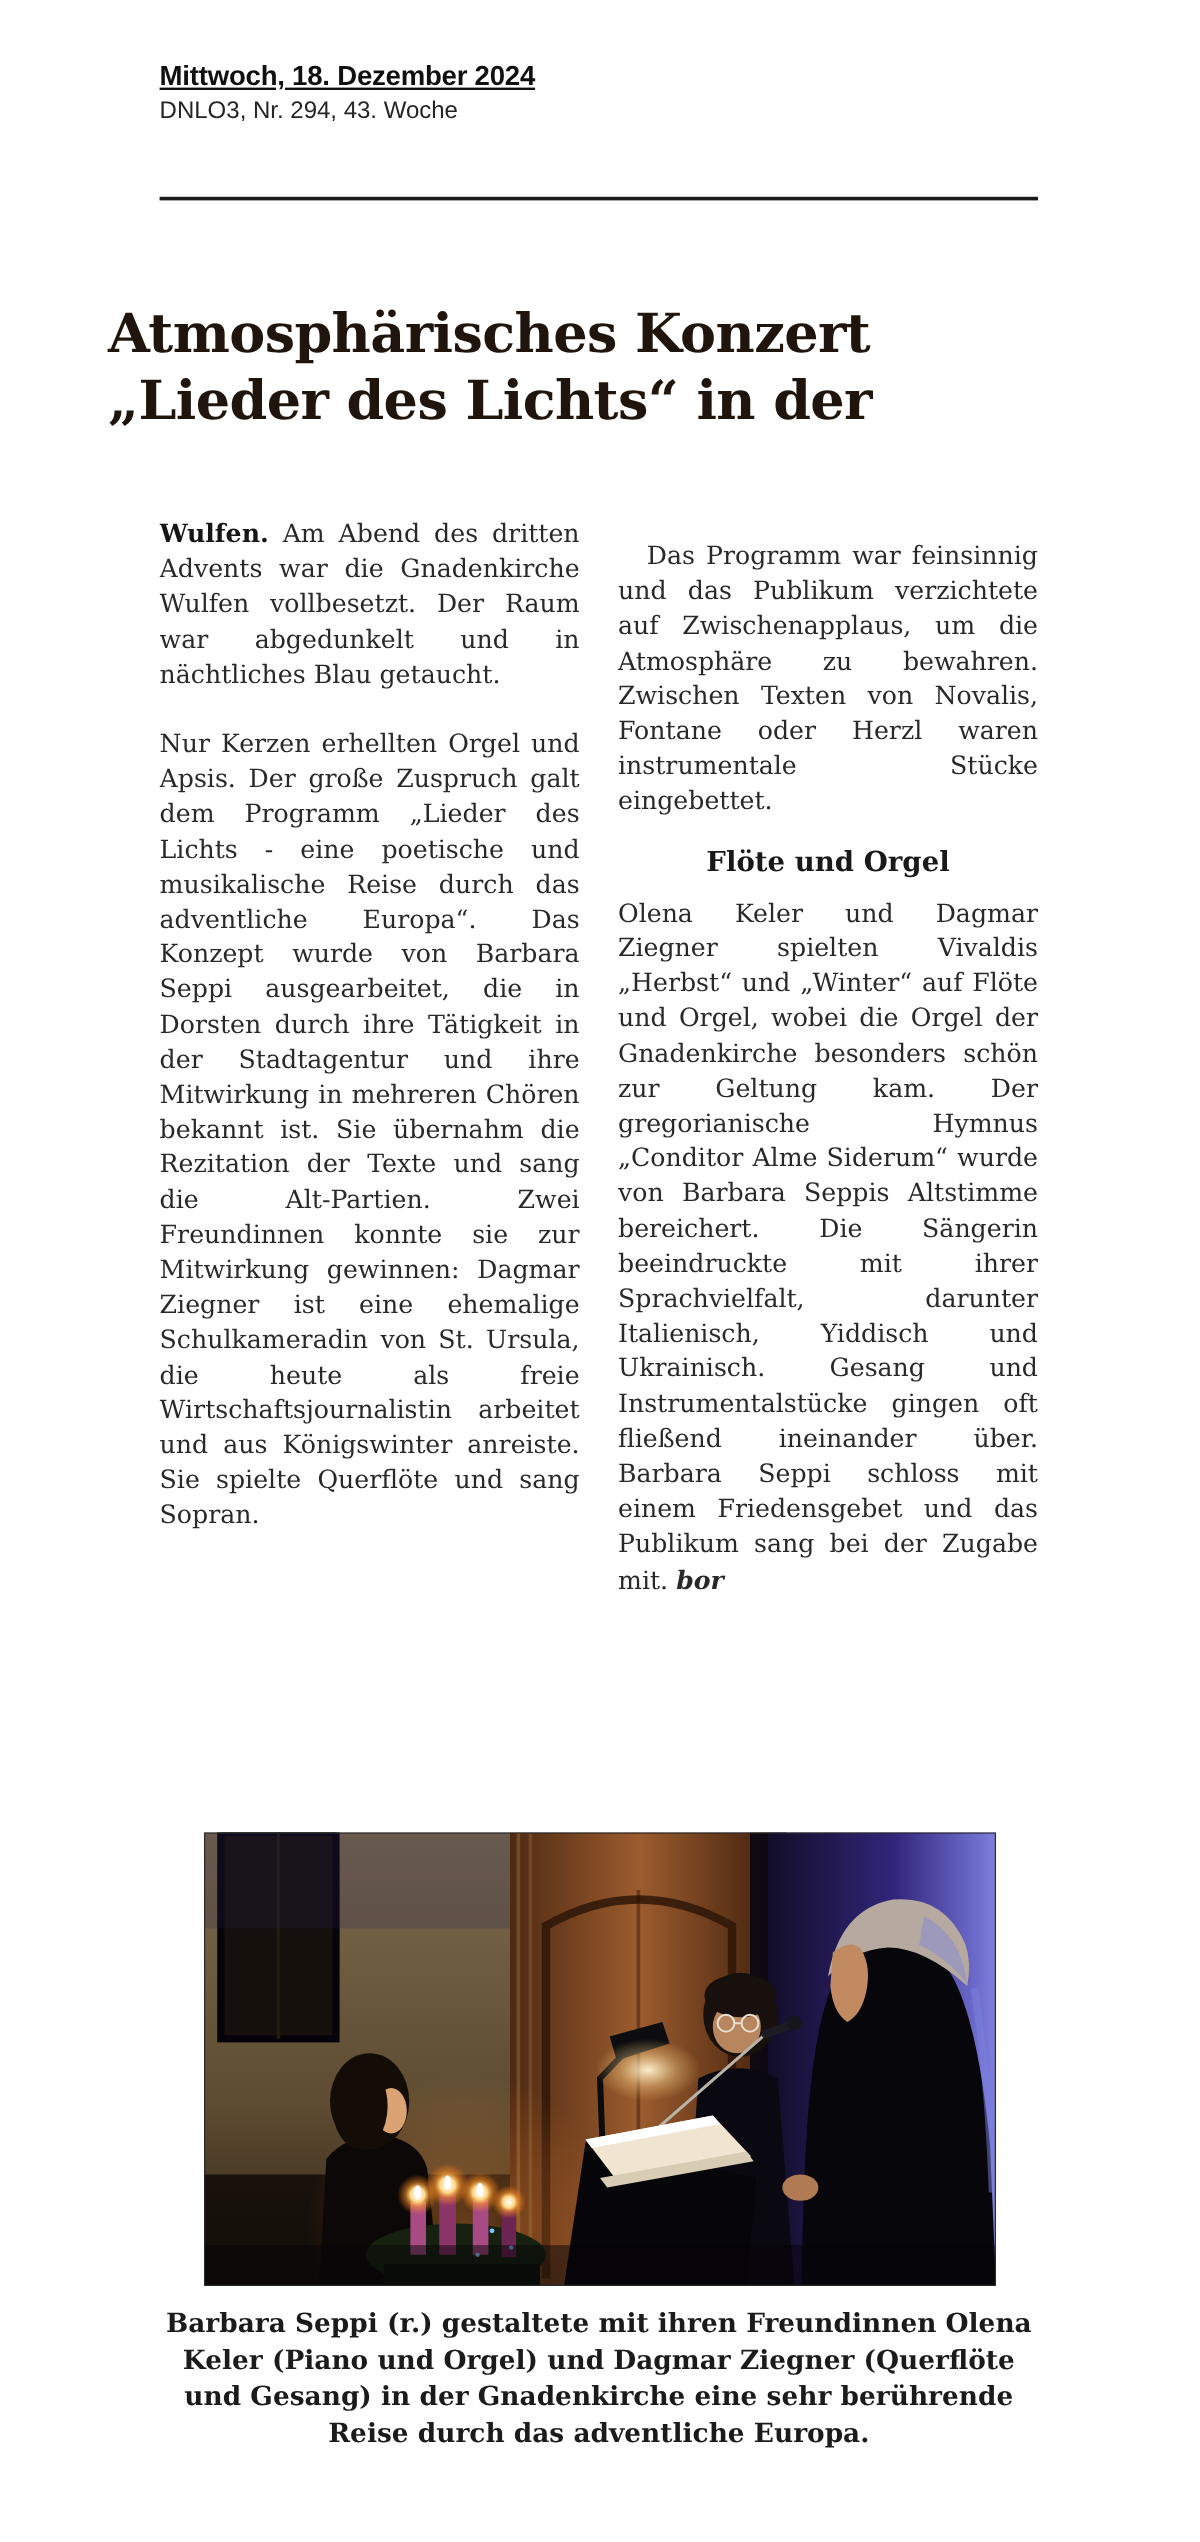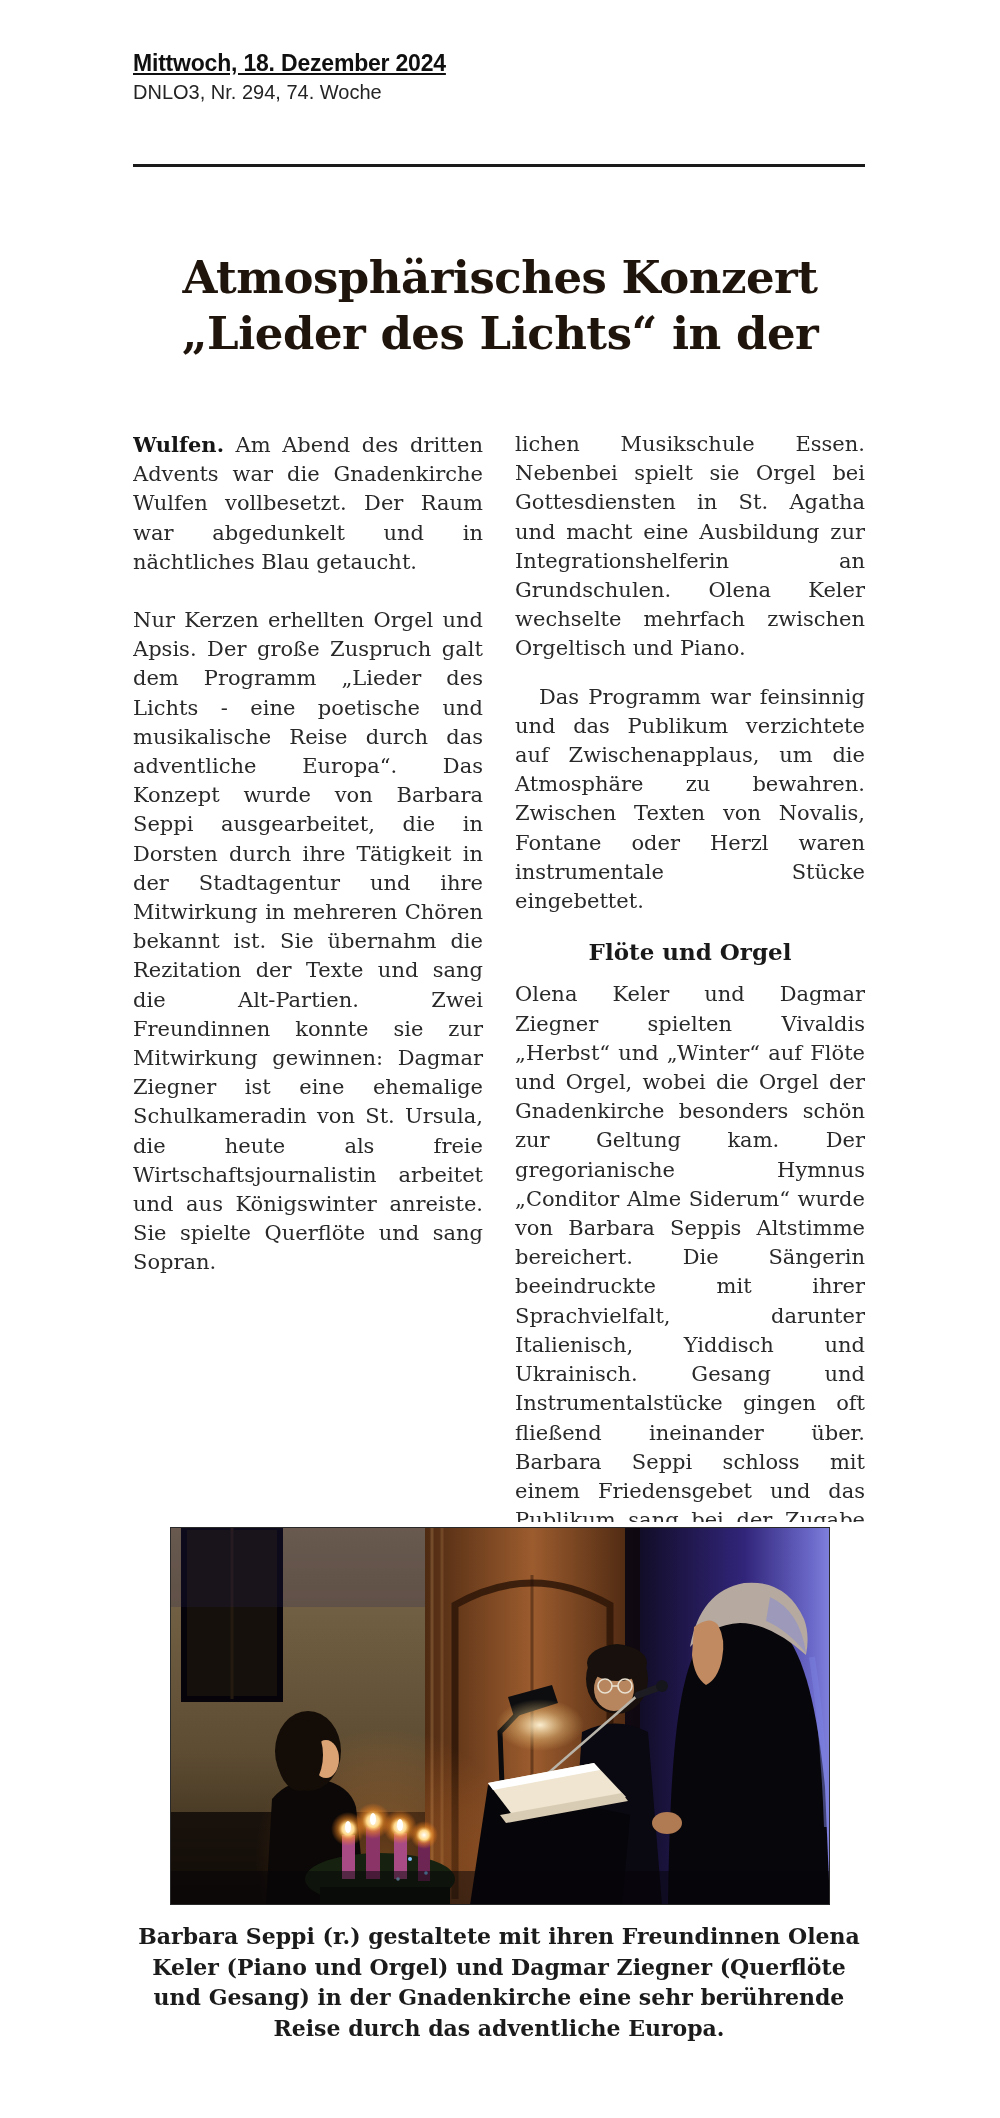--- a/index.html
+++ b/index.html
@@ -10,21 +10,21 @@
     color:#262626;
     position:relative;
     overflow:hidden;
   }
   .masthead { position:absolute; left:133px; top:50px; font-family:"Liberation Sans", sans-serif; }
   .date-line { font-weight:700; font-size:23px; color:#101010; letter-spacing:-0.2px;text-decoration:underline; }
   .issue-line { font-weight:400; font-size:20px; color:#242424; margin-top:4px; }
   .rule { position:absolute; left:133px; top:164px; width:732px; height:3px; background:#1a1a1a; }
   .headline {
     position:absolute; left:90px; top:220px; width:820px;
-    text-align:center; font-weight:700; font-size:45px; line-height:56px;
+    text-align:left; font-weight:700; font-size:45px; line-height:56px;
     color:#20150c; letter-spacing:-0.5px;
   }
   .body-cols {
     position:absolute; left:133px; top:430px; width:732px; height:1092px;
     display:flex; gap:32px; overflow:hidden;
   }
   .col { width:350px; font-size:21px; line-height:29.2px; text-align:justify; color:#292929; }
   .col p { margin:0; }
   p.gap-after { margin-bottom:29px; }
   p.indent { text-indent:24px;margin-top:19px; }
@@ -44,37 +44,36 @@
   .credit {
     position:absolute; right:2px; bottom:3px;
     font-weight:400; font-size:18.5px; letter-spacing:0.6px; color:#2b2b2b;
   }
 </style>
 </head>
 <body>
 
 <header class="masthead">
   <div class="date-line">Mittwoch, 18. Dezember 2024</div>
-  <div class="issue-line">DNLO3, Nr. 294, 74. Woche</div>
+  <div class="issue-line">DNLO3, Nr. 294, 43. Woche</div>
 </header>
 
 <div class="rule"></div>
 
 <h1 class="headline">
   <div>Atmosphärisches Konzert</div>
   <div>„Lieder des Lichts“ in der</div>
 </h1>
 
 <section class="body-cols">
   <div class="col">
     <p class="gap-after"><span class="lead">Wulfen.</span> <span>Am Abend des dritten Advents war die Gnadenkirche Wulfen vollbesetzt. Der Raum war abgedunkelt und in nächtliches Blau getaucht.</span></p>
     <p>Nur Kerzen erhellten Orgel und Apsis. Der große Zuspruch galt dem Programm „Lieder des Lichts - eine poetische und musikalische Reise durch das adventliche Europa“. Das Konzept wurde von Barbara Seppi ausgearbeitet, die in Dorsten durch ihre Tätigkeit in der Stadtagentur und ihre Mitwirkung in mehreren Chören bekannt ist. Sie übernahm die Rezitation der Texte und sang die Alt-Partien. Zwei Freundinnen konnte sie zur Mitwirkung gewinnen: Dagmar Ziegner ist eine ehemalige Schulkameradin von St. Ursula, die heute als freie Wirtschaftsjournalistin arbeitet und aus Königswinter anreiste. Sie spielte Querflöte und sang Sopran.</p>
   </div>
   <div class="col">
-    <p>lichen Musikschule Essen. Nebenbei spielt sie Orgel bei Gottesdiensten in St. Agatha und macht eine Ausbildung zur Integrationshelferin an Grundschulen. Olena Keler wechselte mehrfach zwischen Orgeltisch und Piano.</p>
     <p class="indent">Das Programm war feinsinnig und das Publikum verzichtete auf Zwischenapplaus, um die Atmosphäre zu bewahren. Zwischen Texten von Novalis, Fontane oder Herzl waren instrumentale Stücke eingebettet.</p>
     <p class="subhead">Flöte und Orgel</p>
     <p><span>Olena Keler und Dagmar Ziegner spielten Vivaldis „Herbst“ und „Winter“ auf Flöte und Orgel, wobei die Orgel der Gnadenkirche besonders schön zur Geltung kam. Der gregorianische Hymnus „Conditor Alme Siderum“ wurde von Barbara Seppis Altstimme bereichert. Die Sängerin beeindruckte mit ihrer Sprachvielfalt, darunter Italienisch, Yiddisch und Ukrainisch. Gesang und Instrumentalstücke gingen oft fließend ineinander über. Barbara Seppi schloss mit einem Friedensgebet und das Publikum sang bei der Zugabe mit.</span> <em class="signoff">bor</em></p>
   </div>
 </section>
 
 <figure class="photo">
   <svg width="660" height="378" viewBox="0 0 660 378" aria-hidden="true">
     <defs>
       <linearGradient id="gWall" x1="0" y1="0" x2="0" y2="1">

